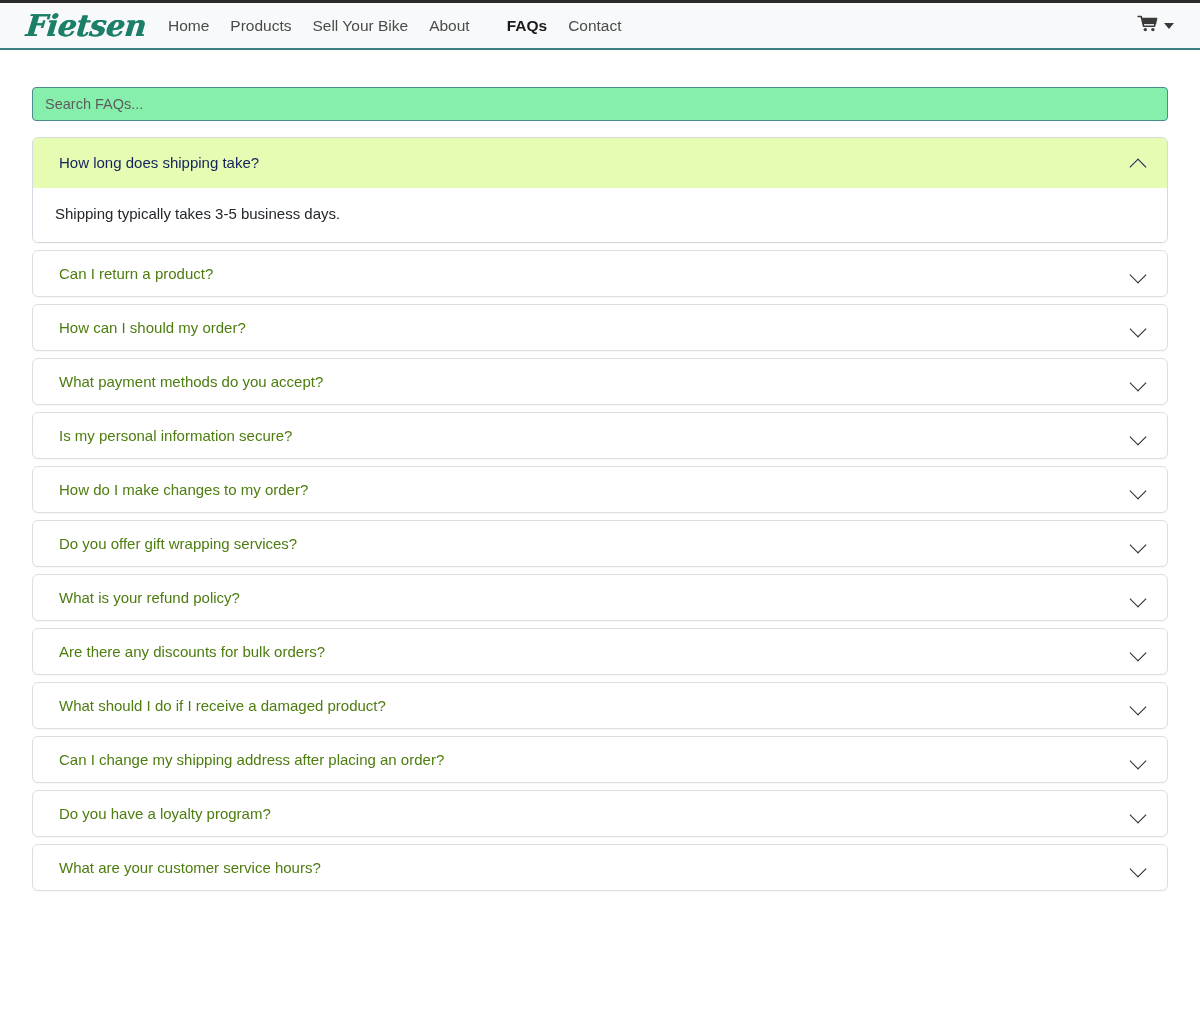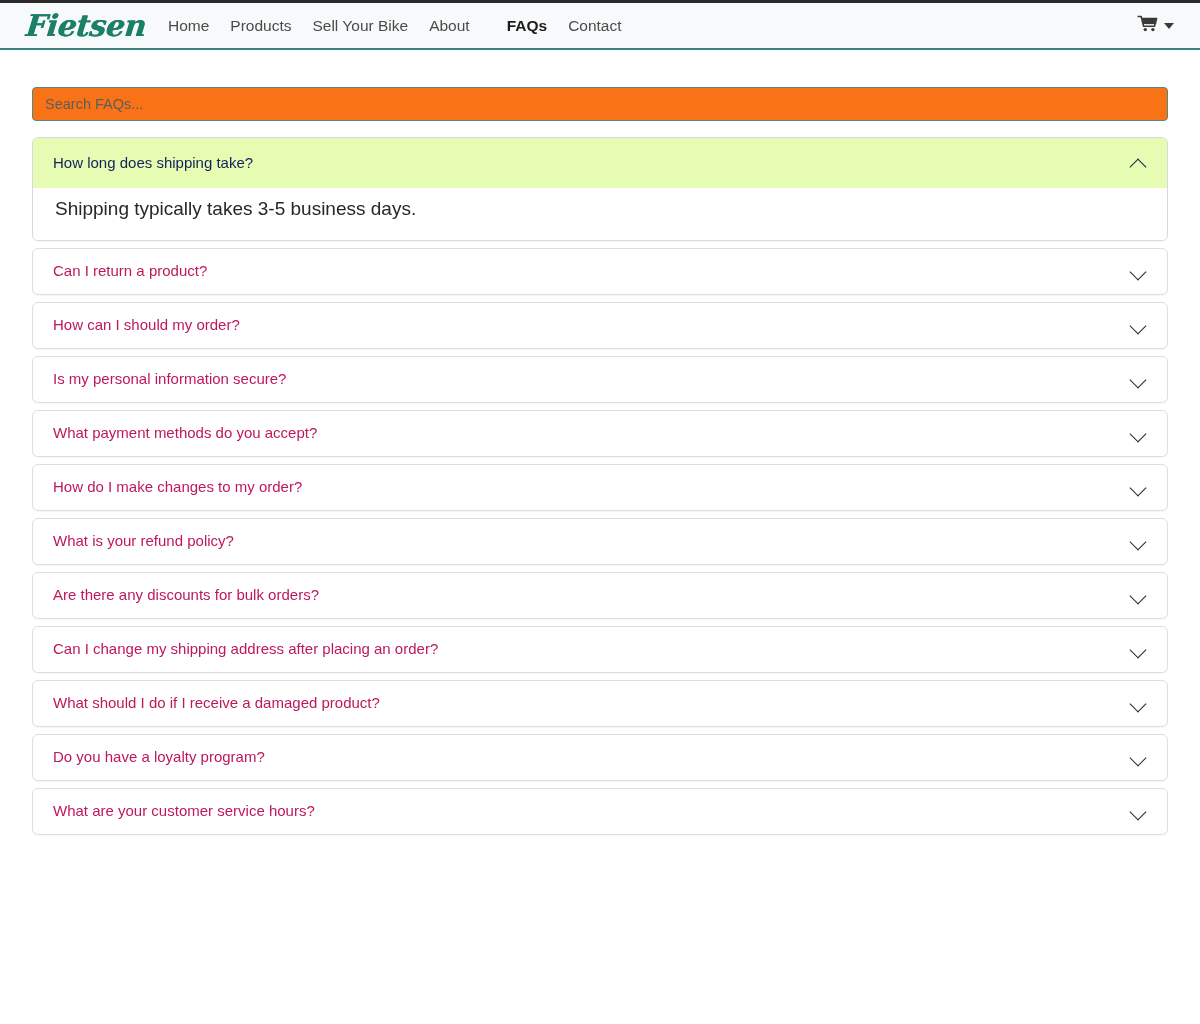--- a/index.html
+++ b/index.html
@@ -82,21 +82,21 @@
   }
 
   .search-input {
     display: block;
     width: 100%;
     height: 34px;
     padding: 16px 12px;
     font-size: 14.5px;
     font-family: "Liberation Sans", sans-serif;
     color: #333;
-    background: #f97316;
+    background: #86efac;
     border: 1px solid #4a8b8d;
     border-radius: 4px;
     outline: none;
   }
   .search-input::placeholder { color: #5d5d5d; }
 
   .faq-list {
     margin-top: 16px;
     display: flex;
     flex-direction: column;
@@ -109,27 +109,27 @@
     background: #ffffff;
     overflow: hidden;
     box-shadow: 0 1px 1px rgba(0,0,0,0.035);
   }
 
   .faq-q {
     display: flex;
     align-items: center;
     justify-content: space-between;
     height: 45px;
-    padding: 0 20px 0 20px;
+    padding: 0 20px 0 26px;
     cursor: pointer;
     user-select: none;
   }
   .faq-q-text {
     font-size: 15px;
-    color: #be185d;
+    color: #4d7c0f;
     line-height: 1.2;
   }
 
   .faq-item.open { border-color: #d6dae0; }
   .faq-item.open .faq-q {
     background: #e6fcb3;
     height: 50px;
   }
   .faq-item.open .faq-q-text {
     color: #13215c;
@@ -153,22 +153,22 @@
     transform: rotate(45deg);
   }
   .chev.up::before {
     border-color: #13215c;
     transform: rotate(-135deg);
     top: 3px;
   }
 
   .faq-a {
     background: #ffffff;
-    padding: 8px 22px 18px 22px;
-    font-size: 19px;
+    padding: 16px 22px 18px 22px;
+    font-size: 15px;
     color: #23282c;
     line-height: 1.35;
   }
 </style>
 </head>
 <body>
 
 <div class="navbar">
   <div class="brand">Fietsen</div>
 
@@ -213,62 +213,68 @@
         </div>
       </div>
       <div class="faq-item">
         <div class="faq-q">
           <span class="faq-q-text">How can I should my order?</span>
           <span class="chev"></span>
         </div>
       </div>
       <div class="faq-item">
         <div class="faq-q">
+          <span class="faq-q-text">What payment methods do you accept?</span>
+          <span class="chev"></span>
+        </div>
+      </div>
+      <div class="faq-item">
+        <div class="faq-q">
           <span class="faq-q-text">Is my personal information secure?</span>
           <span class="chev"></span>
         </div>
       </div>
       <div class="faq-item">
         <div class="faq-q">
-          <span class="faq-q-text">What payment methods do you accept?</span>
-          <span class="chev"></span>
-        </div>
-      </div>
-      <div class="faq-item">
-        <div class="faq-q">
           <span class="faq-q-text">How do I make changes to my order?</span>
           <span class="chev"></span>
         </div>
       </div>
       <div class="faq-item">
         <div class="faq-q">
+          <span class="faq-q-text">Do you offer gift wrapping services?</span>
+          <span class="chev"></span>
+        </div>
+      </div>
+      <div class="faq-item">
+        <div class="faq-q">
           <span class="faq-q-text">What is your refund policy?</span>
           <span class="chev"></span>
         </div>
       </div>
       <div class="faq-item">
         <div class="faq-q">
           <span class="faq-q-text">Are there any discounts for bulk orders?</span>
           <span class="chev"></span>
         </div>
       </div>
       <div class="faq-item">
         <div class="faq-q">
+          <span class="faq-q-text">What should I do if I receive a damaged product?</span>
+          <span class="chev"></span>
+        </div>
+      </div>
+      <div class="faq-item">
+        <div class="faq-q">
           <span class="faq-q-text">Can I change my shipping address after placing an order?</span>
           <span class="chev"></span>
         </div>
       </div>
       <div class="faq-item">
         <div class="faq-q">
-          <span class="faq-q-text">What should I do if I receive a damaged product?</span>
-          <span class="chev"></span>
-        </div>
-      </div>
-      <div class="faq-item">
-        <div class="faq-q">
           <span class="faq-q-text">Do you have a loyalty program?</span>
           <span class="chev"></span>
         </div>
       </div>
       <div class="faq-item">
         <div class="faq-q">
           <span class="faq-q-text">What are your customer service hours?</span>
           <span class="chev"></span>
         </div>
       </div>

